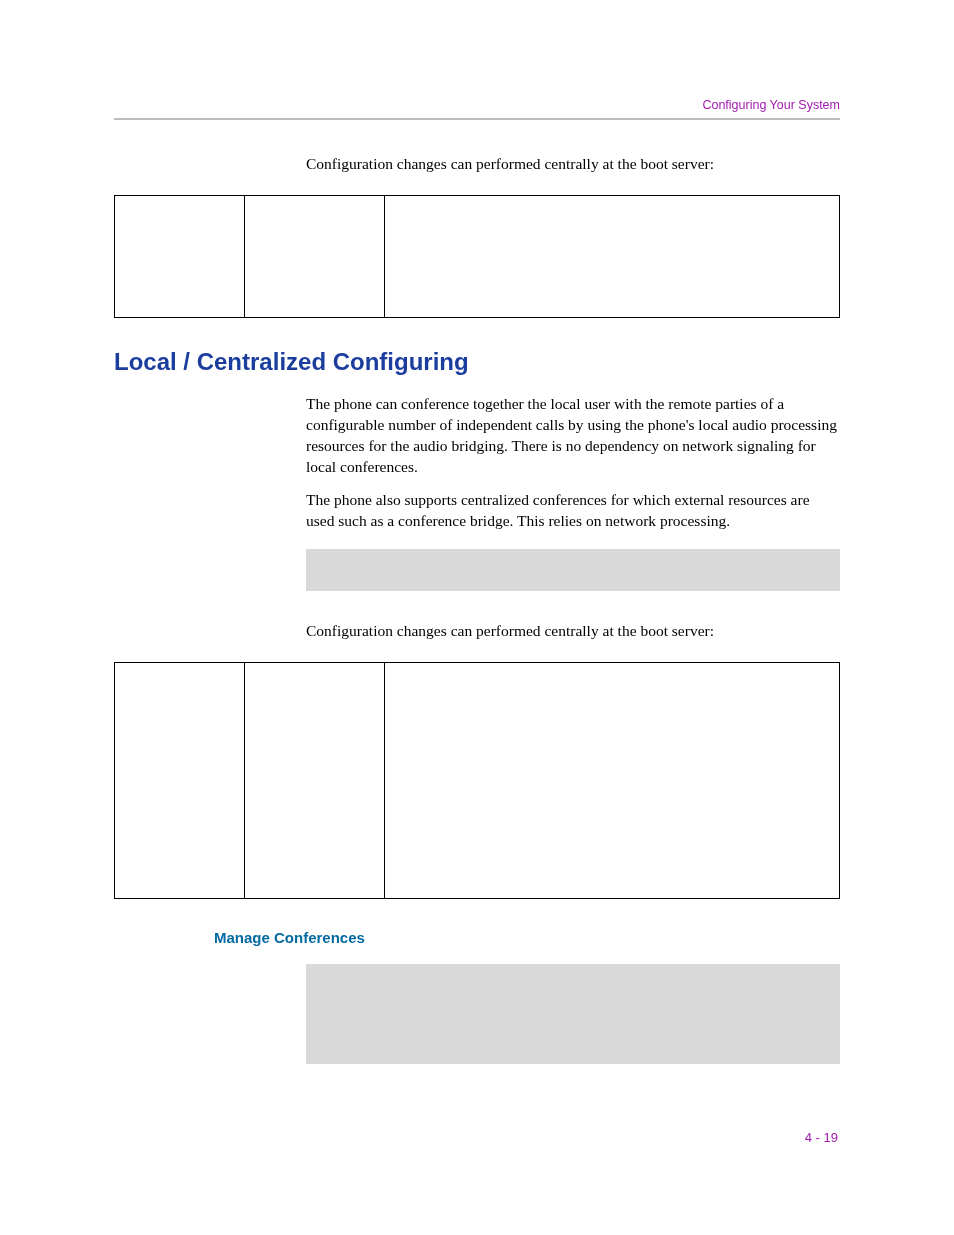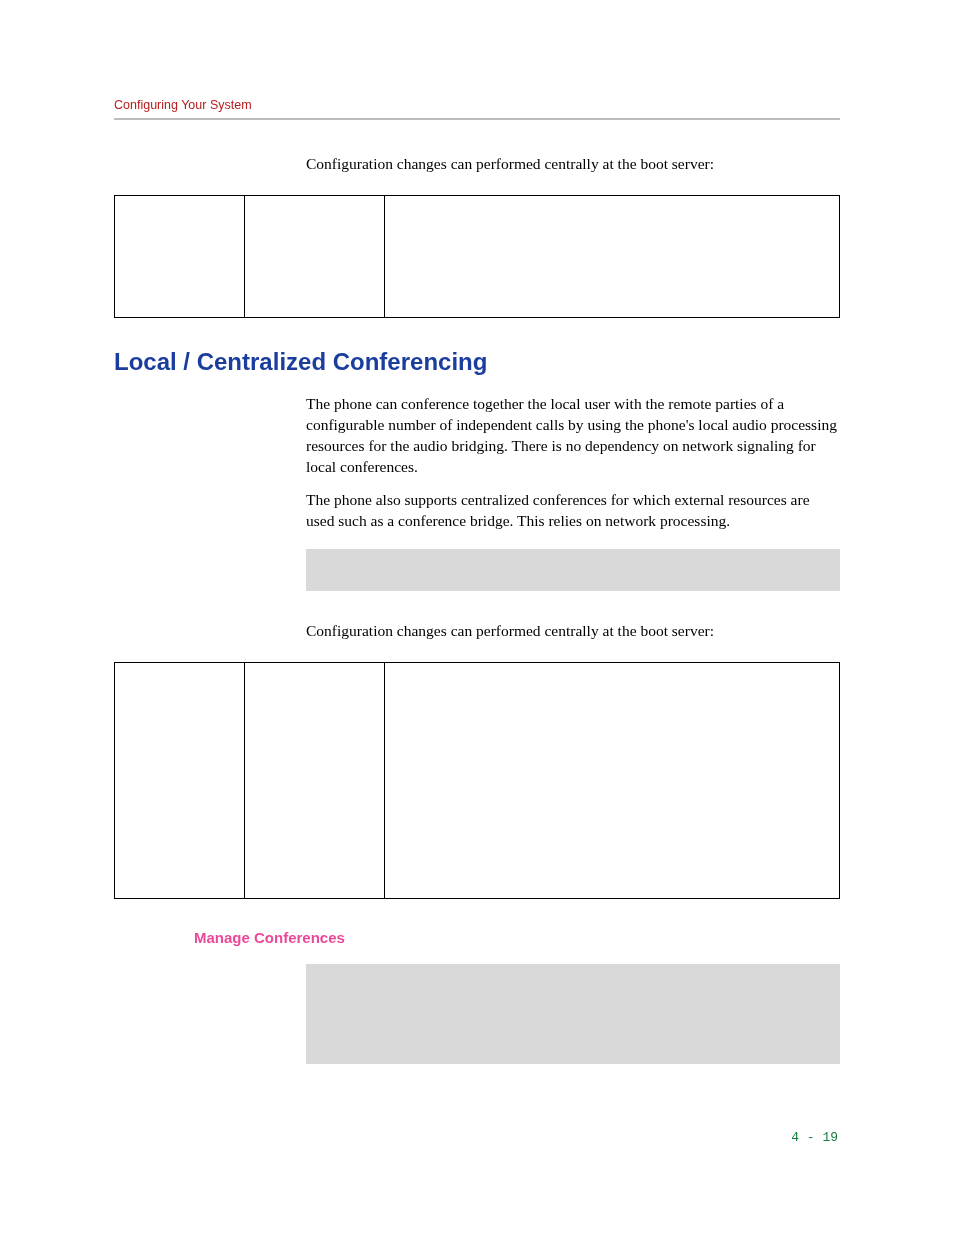--- a/index.html
+++ b/index.html
@@ -8,23 +8,24 @@
     height: 1235px;
     background: #fff;
     font-family: Georgia, 'Times New Roman', serif;
     position: relative;
     color: #000;
   }
   .page {
     padding: 98px 114px 0 114px;
   }
   .header-right {
+    text-align: right;
     font-family: Arial, Helvetica, sans-serif;
     font-size: 12.5px;
-    color: #b91c1c;
+    color: #a21caf;
     margin-bottom: 6px;
   }
   .hr {
     border: none;
     border-top: 2px solid #bdbdbd;
     margin-bottom: 34px;
   }
   .indent-text {
     margin-left: 192px;
     font-size: 15.5px;
@@ -48,43 +49,43 @@
     font-weight: bold;
     font-size: 24px;
     color: #1a3d9e;
     margin-top: 10px;
     margin-bottom: 18px;
   }
   .h4 {
     font-family: Arial, Helvetica, sans-serif;
     font-weight: bold;
     font-size: 15px;
-    color: #ec4899;
-    margin-left: 80px;
+    color: #0369a1;
+    margin-left: 100px;
     margin-top: 28px;
     margin-bottom: 16px;
   }
   .graybox {
     margin-left: 192px;
     background: #d9d9d9;
     height: 42px;
     margin-top: 18px;
     margin-bottom: 30px;
   }
   .graybox.large {
     height: 100px;
     margin-bottom: 0;
   }
   .page-num {
     position: absolute;
     right: 116px;
     bottom: 90px;
-    font-family: Liberation Mono, monospace;
+    font-family: Liberation Sans, sans-serif;
     font-size: 13px;
-    color: #15803d;
+    color: #a21caf;
   }
 </style>
 </head>
 <body>
 
 <div class="page">
   <div class="header-right">Configuring Your System</div>
   <hr class="hr">
 
   <div class="indent-text para">Configuration changes can performed centrally at the boot server:</div>
@@ -92,21 +93,21 @@
   <table class="box">
     <tbody>
         <tr>
       <td style="width:130px;height:122px"></td>
       <td style="width:140px"></td>
       <td></td>
     </tr>
   </tbody>
     </table>
 
-  <div class="h2">Local / Centralized Conferencing</div>
+  <div class="h2">Local / Centralized Configuring</div>
 
   <div class="indent-text para">The phone can conference together the local user with the remote parties of a configurable number of independent calls by using the phone's local audio processing resources for the audio bridging. There is no dependency on network signaling for local conferences.</div>
   <div class="indent-text para">The phone also supports centralized conferences for which external resources are used such as a conference bridge. This relies on network processing.</div>
 
   <div class="graybox"></div>
 
   <div class="indent-text para">Configuration changes can performed centrally at the boot server:</div>
 
   <table class="box">
     <tbody>

